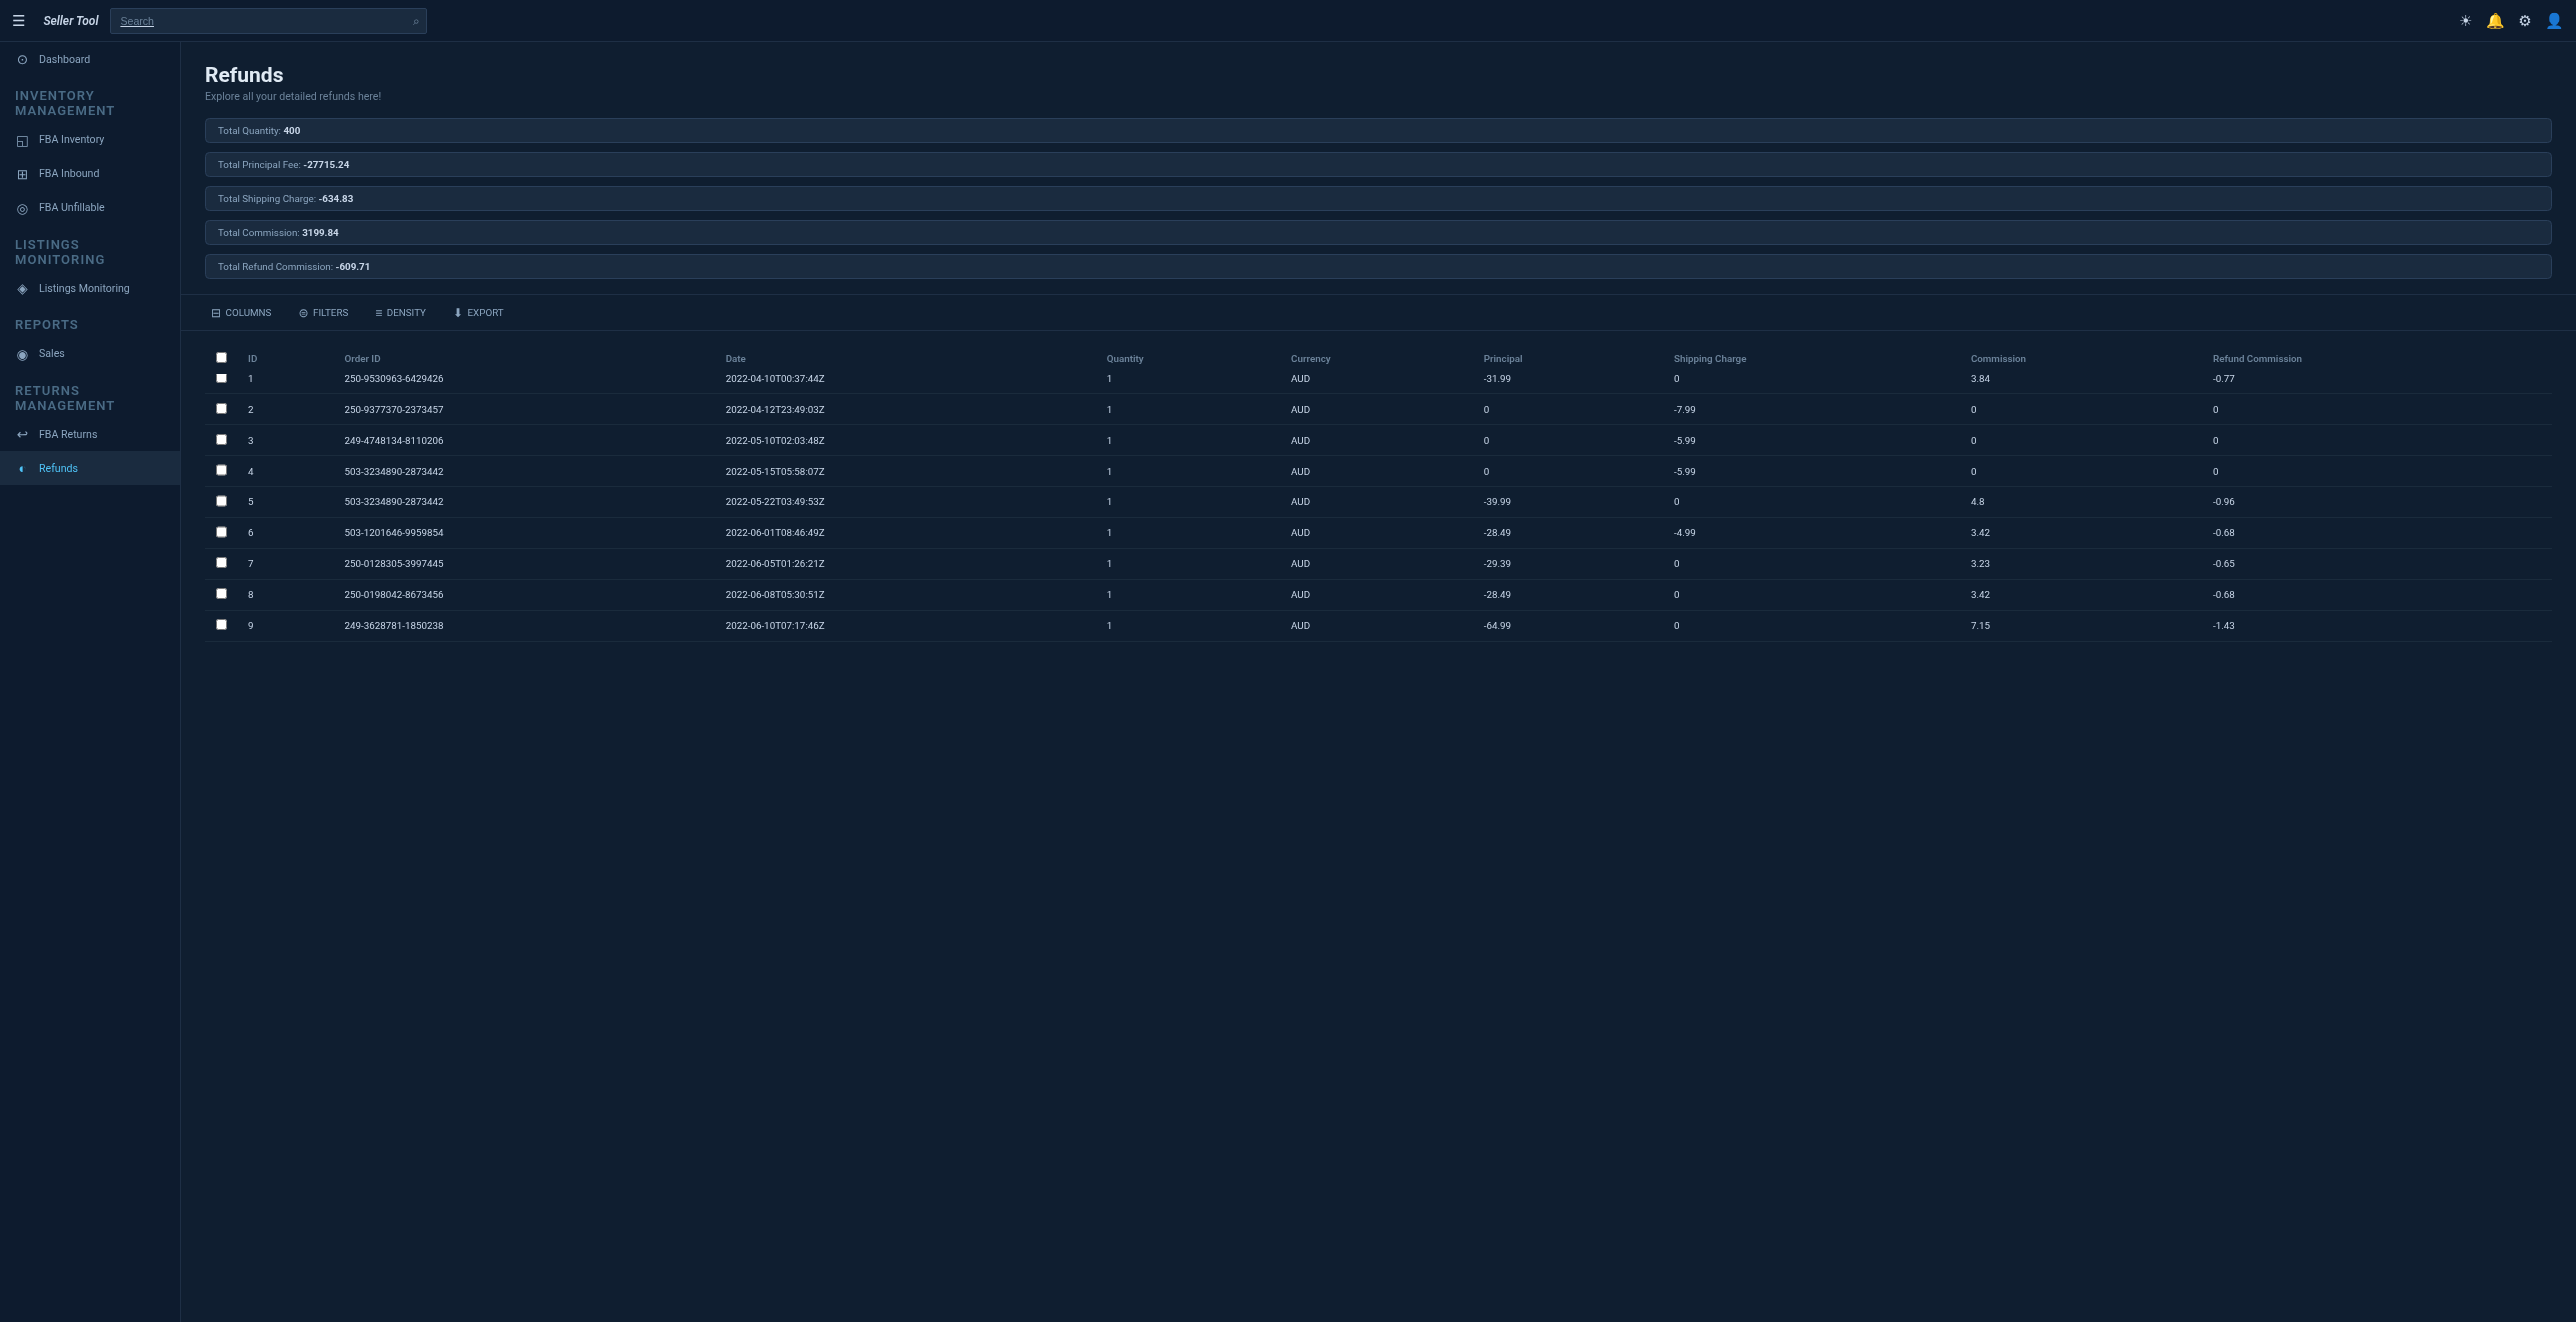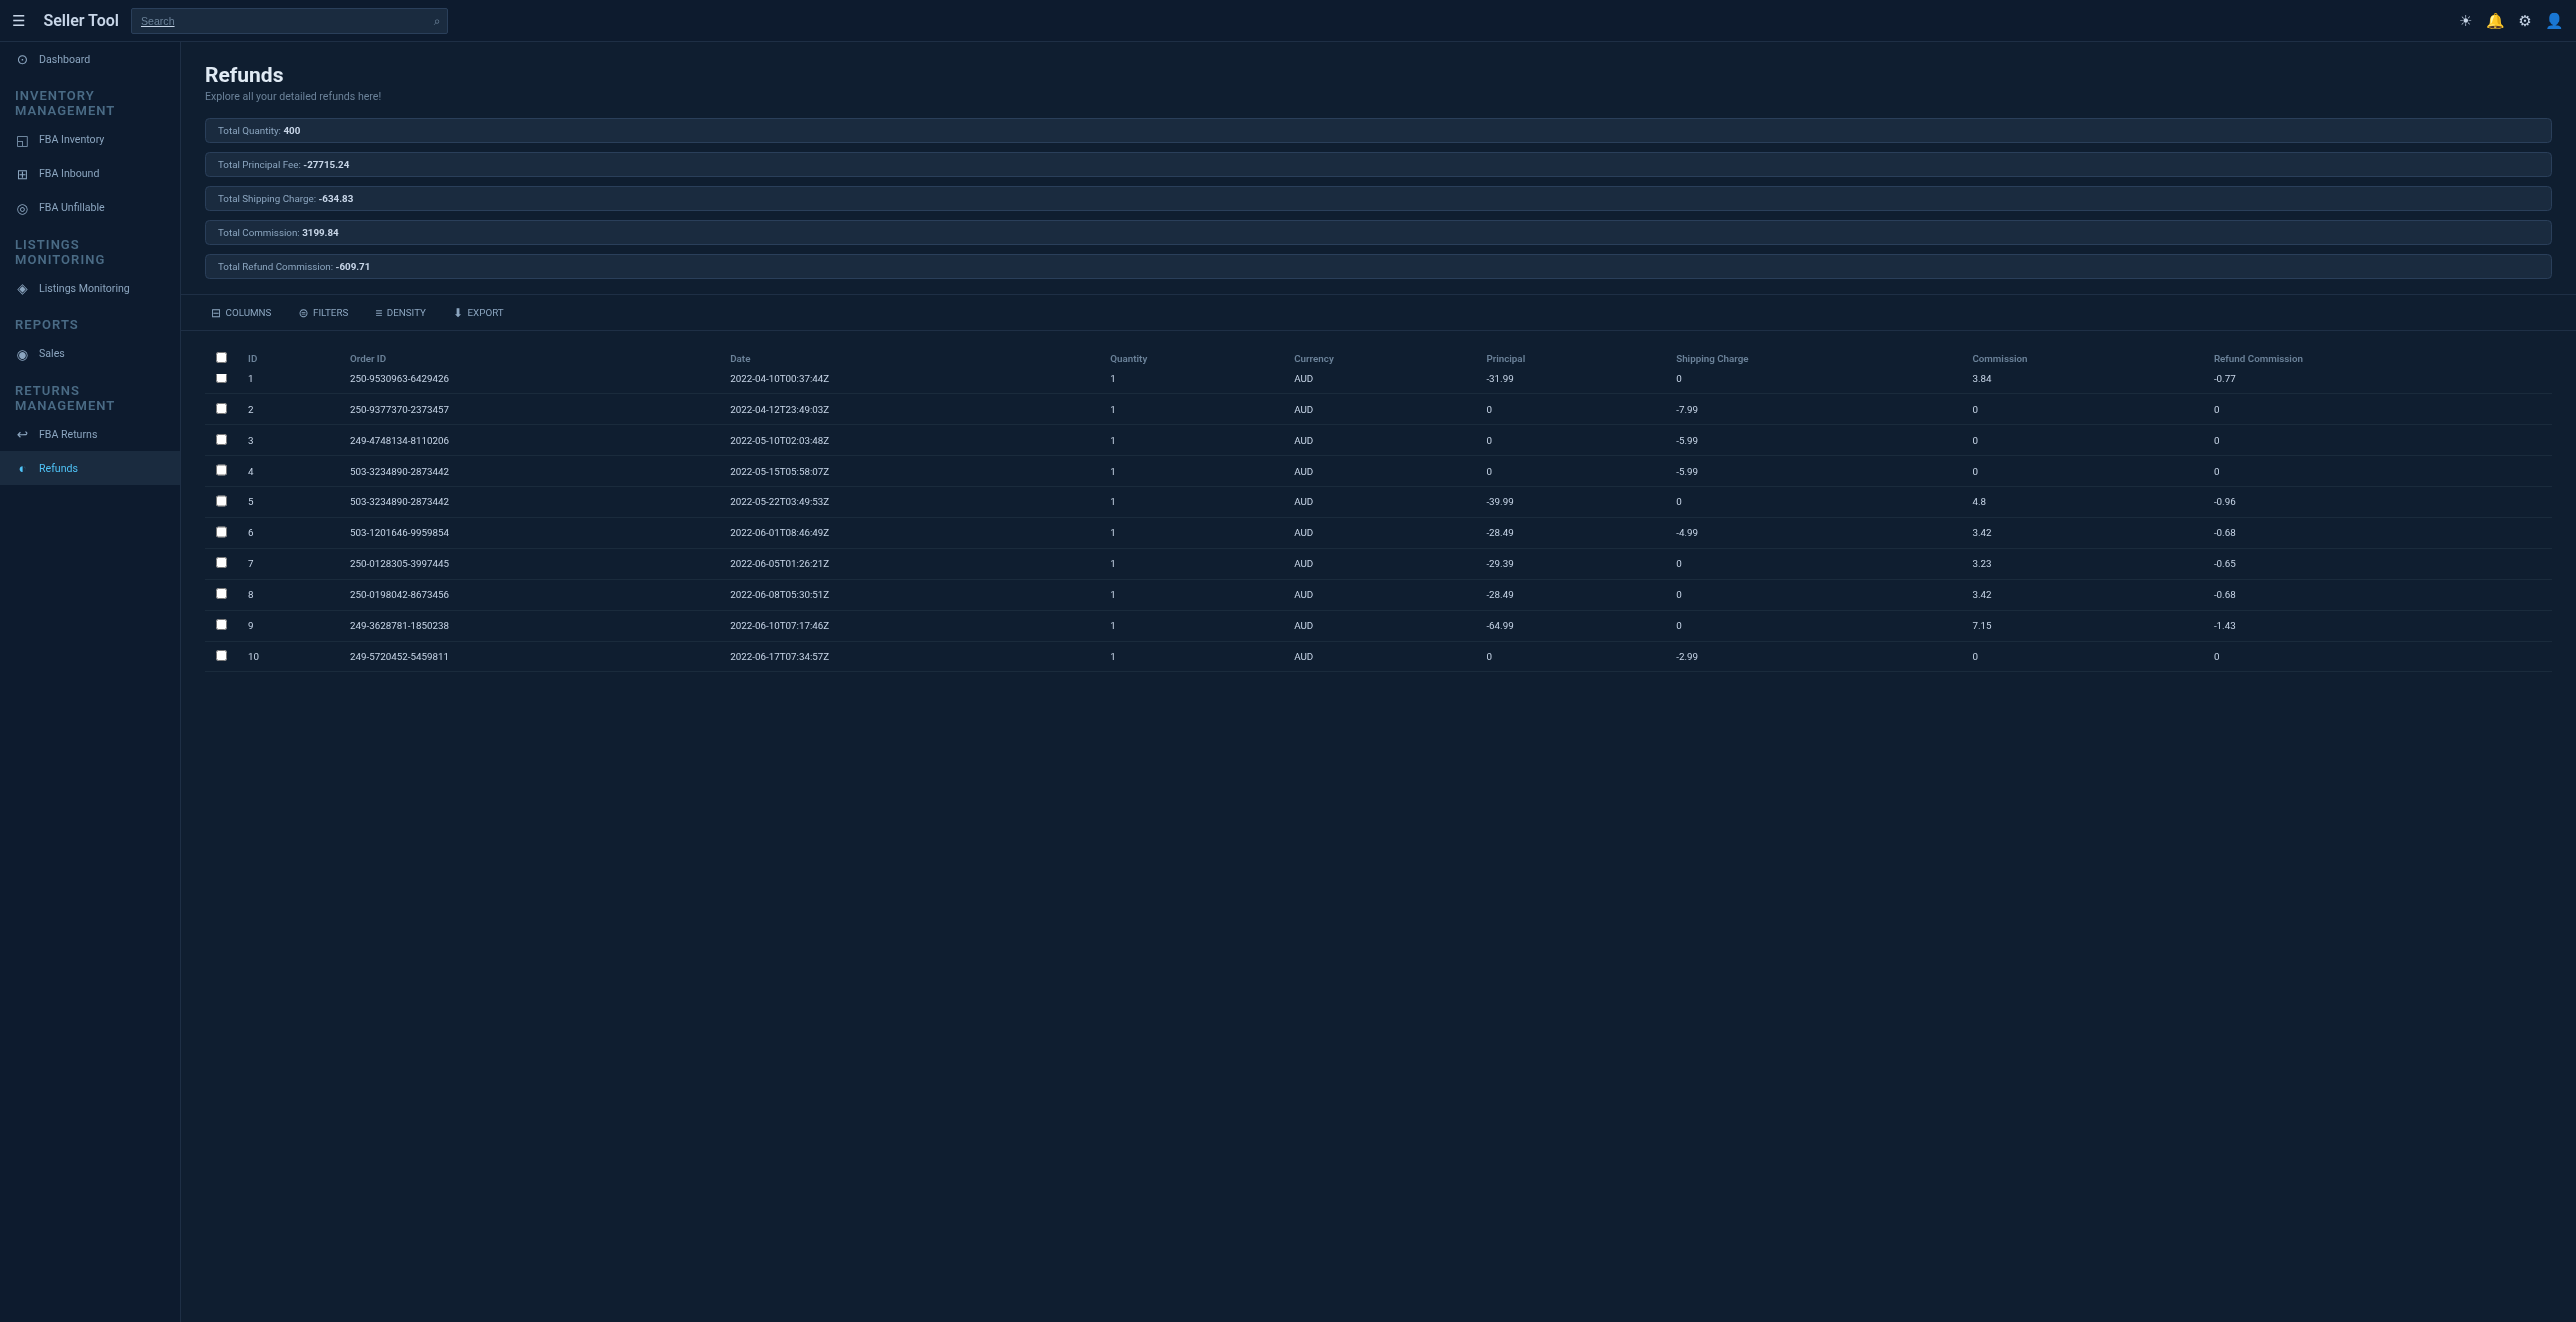--- a/index.html
+++ b/index.html
@@ -19,23 +19,24 @@
       align-items: center;
       background: #0d1b2e;
       border-bottom: 0.8px solid #1e2f45;
       height: 42px;
       padding: 0 12px;
       gap: 12px;
       flex-shrink: 0;
     }
     .topbar-title {
       color: #c8d6e8;
-      font-size: 16px;
+      font-size: 12px;
       font-weight: 600;
       white-space: nowrap;
+      font-style: italic;
     }
     .topbar-menu-icon {
       color: #c8d6e8;
       font-size: 15px;
       cursor: pointer;
       margin-right: 6px;
     }
     .search-wrapper {
       flex: 1;
       max-width: 317px;
@@ -507,34 +508,20 @@
       <td>9</td>
       <td>249-3628781-1850238</td>
       <td>2022-06-10T07:17:46Z</td>
       <td>1</td>
       <td>AUD</td>
       <td>-64.99</td>
       <td>0</td>
       <td>7.15</td>
       <td>-1.43</td>
     </tr>
-            <tr>
-      <td class="checkbox-cell">
-        <input type="checkbox" style="">
-      </td>
-      <td>10</td>
-      <td>249-5720452-5459811</td>
-      <td>2022-06-17T07:34:57Z</td>
-      <td>1</td>
-      <td>AUD</td>
-      <td>0</td>
-      <td>-2.99</td>
-      <td>0</td>
-      <td>0</td>
-    </tr>
           </tbody>
       </table>
     </div>
 
 
   </main>
 </div>
 
 
 </body></html>

